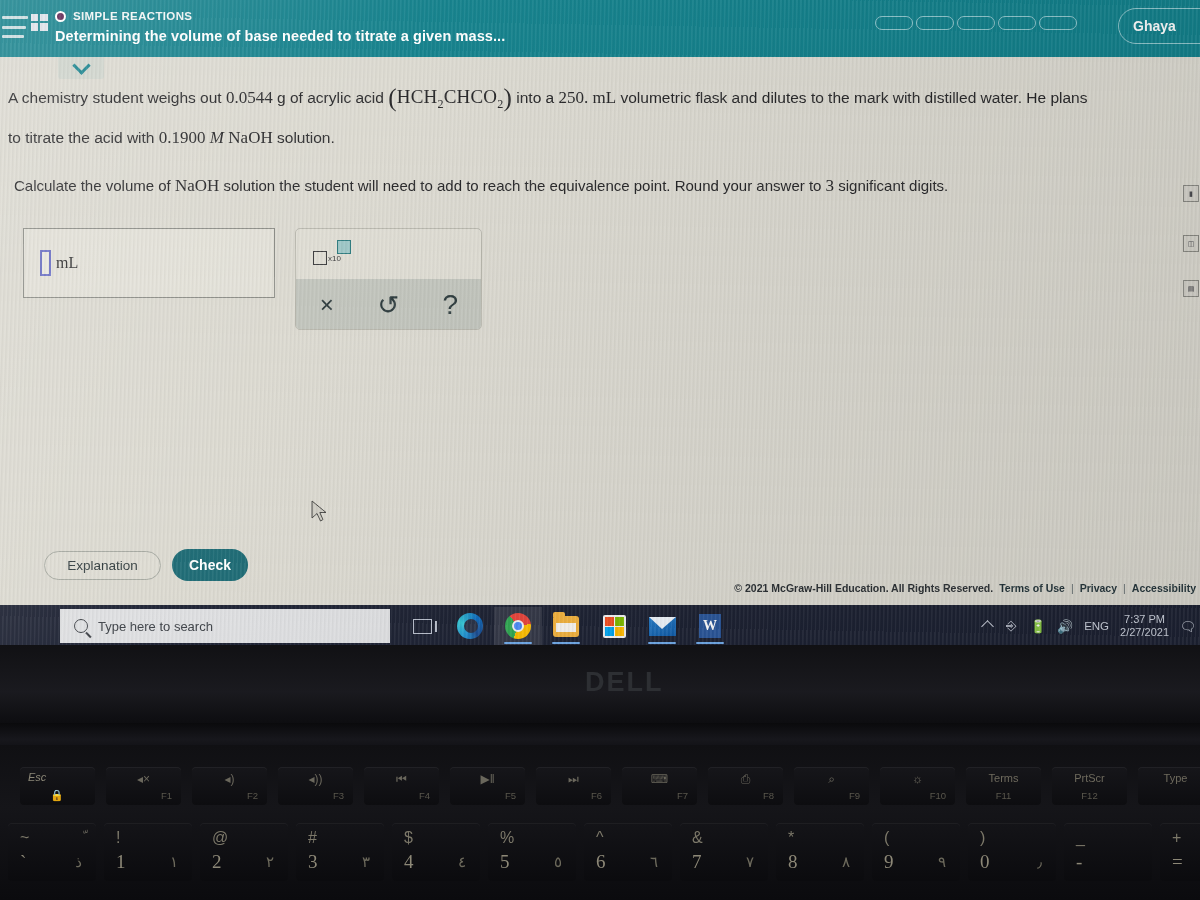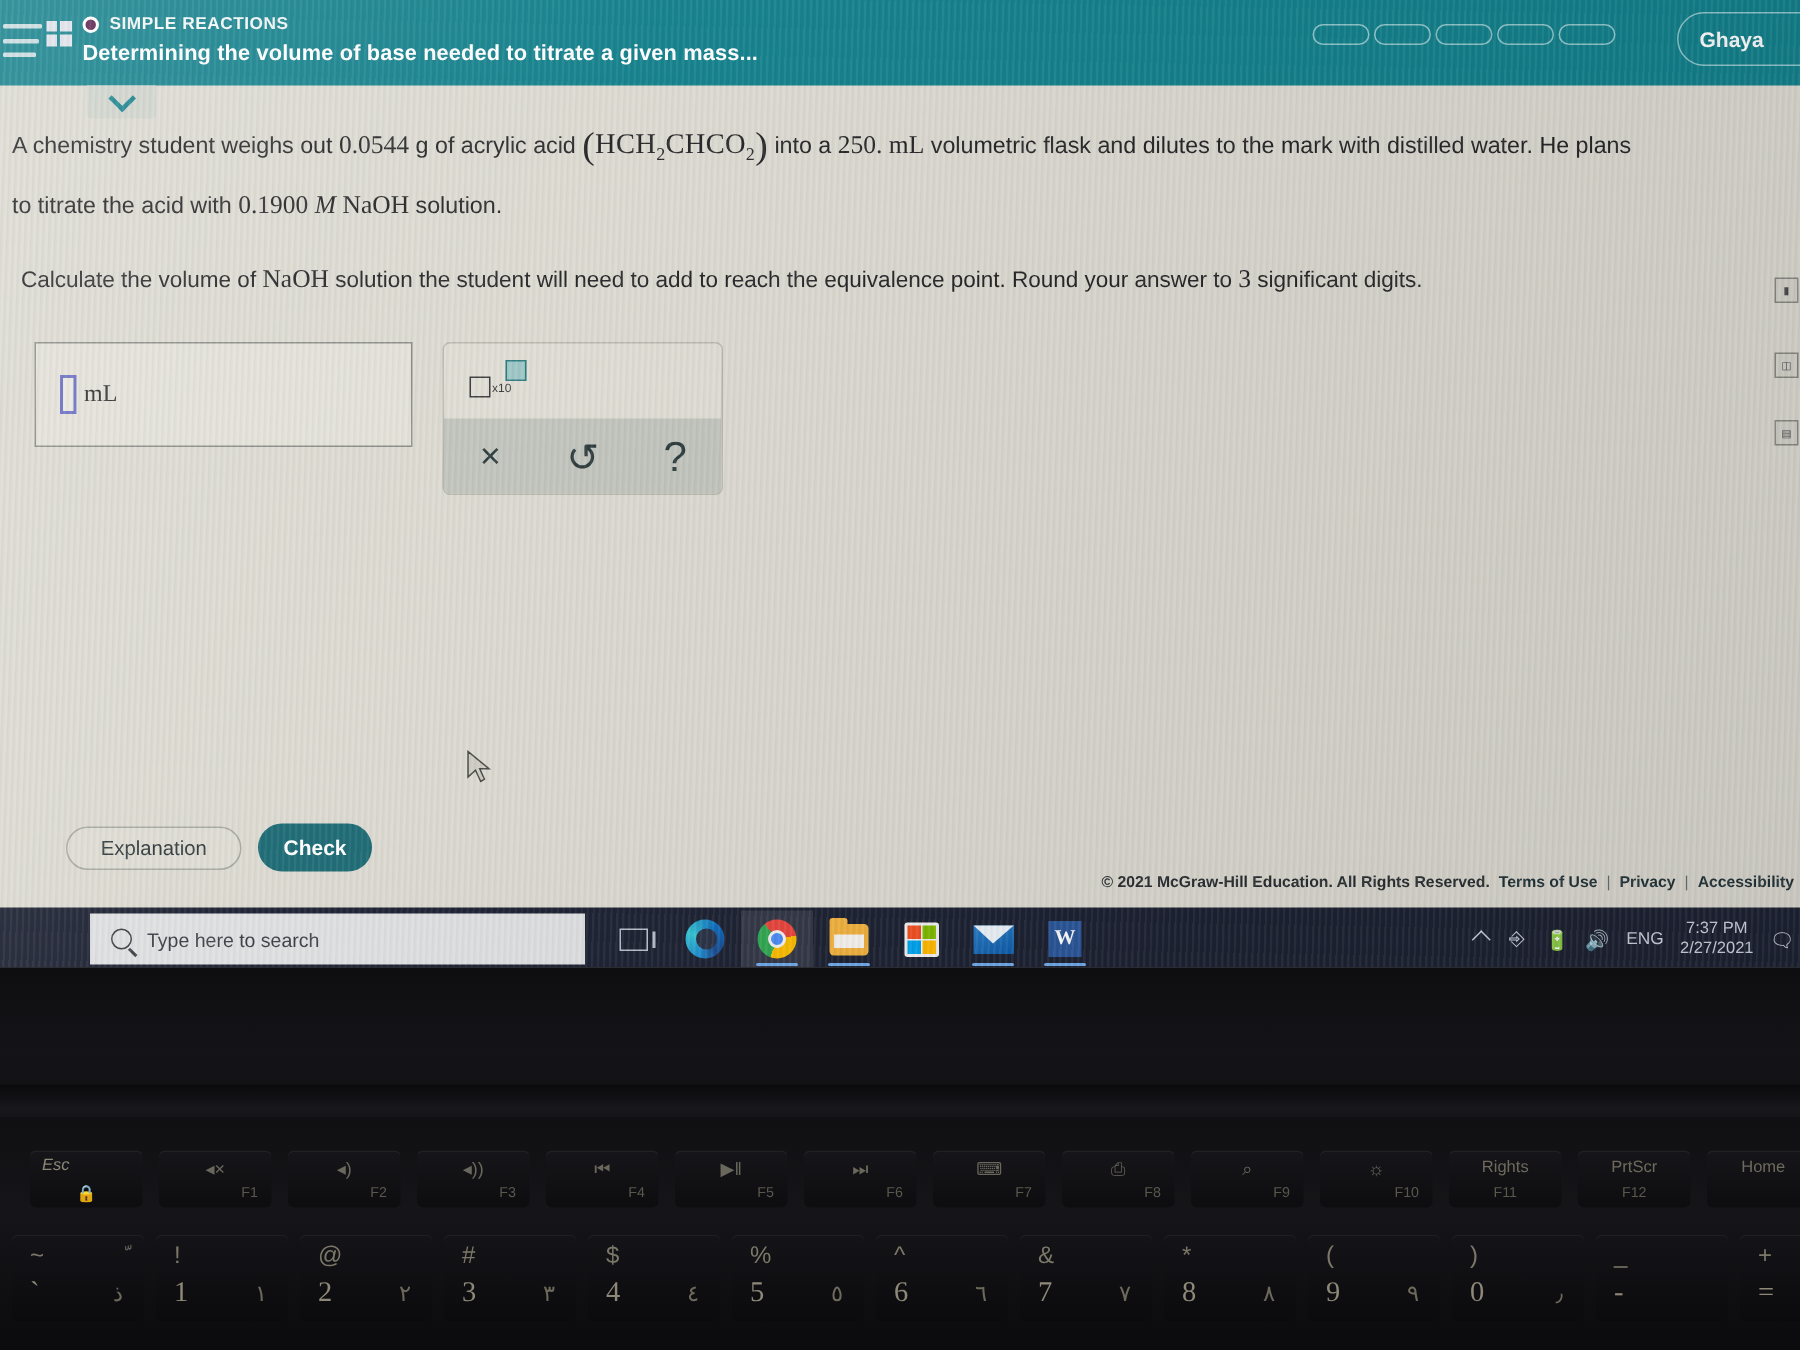--- a/index.html
+++ b/index.html
@@ -428,20 +428,23 @@
       <div class="tray-clock">
         <div>7:37 PM</div>
         <div>2/27/2021</div>
       </div>
       <div class="tray-ico">🗨</div>
     </div>
 
   </div>
 
   <div class="laptop">
+    <div class="bezel-bottom">
+      <div class="dell-logo">DELL</div>
+    </div>
     <div class="hinge-bar"></div>
 
     <div class="kb-deck">
 
       <div class="key-row fkey-row">
         <div class="fkey">
           <span class="esc">Esc</span>
           <span class="sub-glyph">🔒</span>
         </div>
         <div class="fkey">
@@ -478,29 +481,29 @@
         </div>
         <div class="fkey">
           <span class="glyph">⌕</span>
           <span class="flabel">F9</span>
         </div>
         <div class="fkey">
           <span class="glyph">☼</span>
           <span class="flabel">F10</span>
         </div>
         <div class="fkey">
-          <span class="wordlabel">Rights</span>
+          <span class="wordlabel">Terms</span>
           <span class="flabel center">F11</span>
         </div>
         <div class="fkey">
           <span class="wordlabel">PrtScr</span>
           <span class="flabel center">F12</span>
         </div>
         <div class="fkey">
-          <span class="wordlabel">Home</span>
+          <span class="wordlabel">Type</span>
         </div>
 
       </div>
 
       <div class="key-row num-row">
         <div class="numkey">
           <span class="shift">~</span>
           <span class="base">`</span>
           <span class="arab">ذ</span>
           <span class="arab2">ّ</span>

